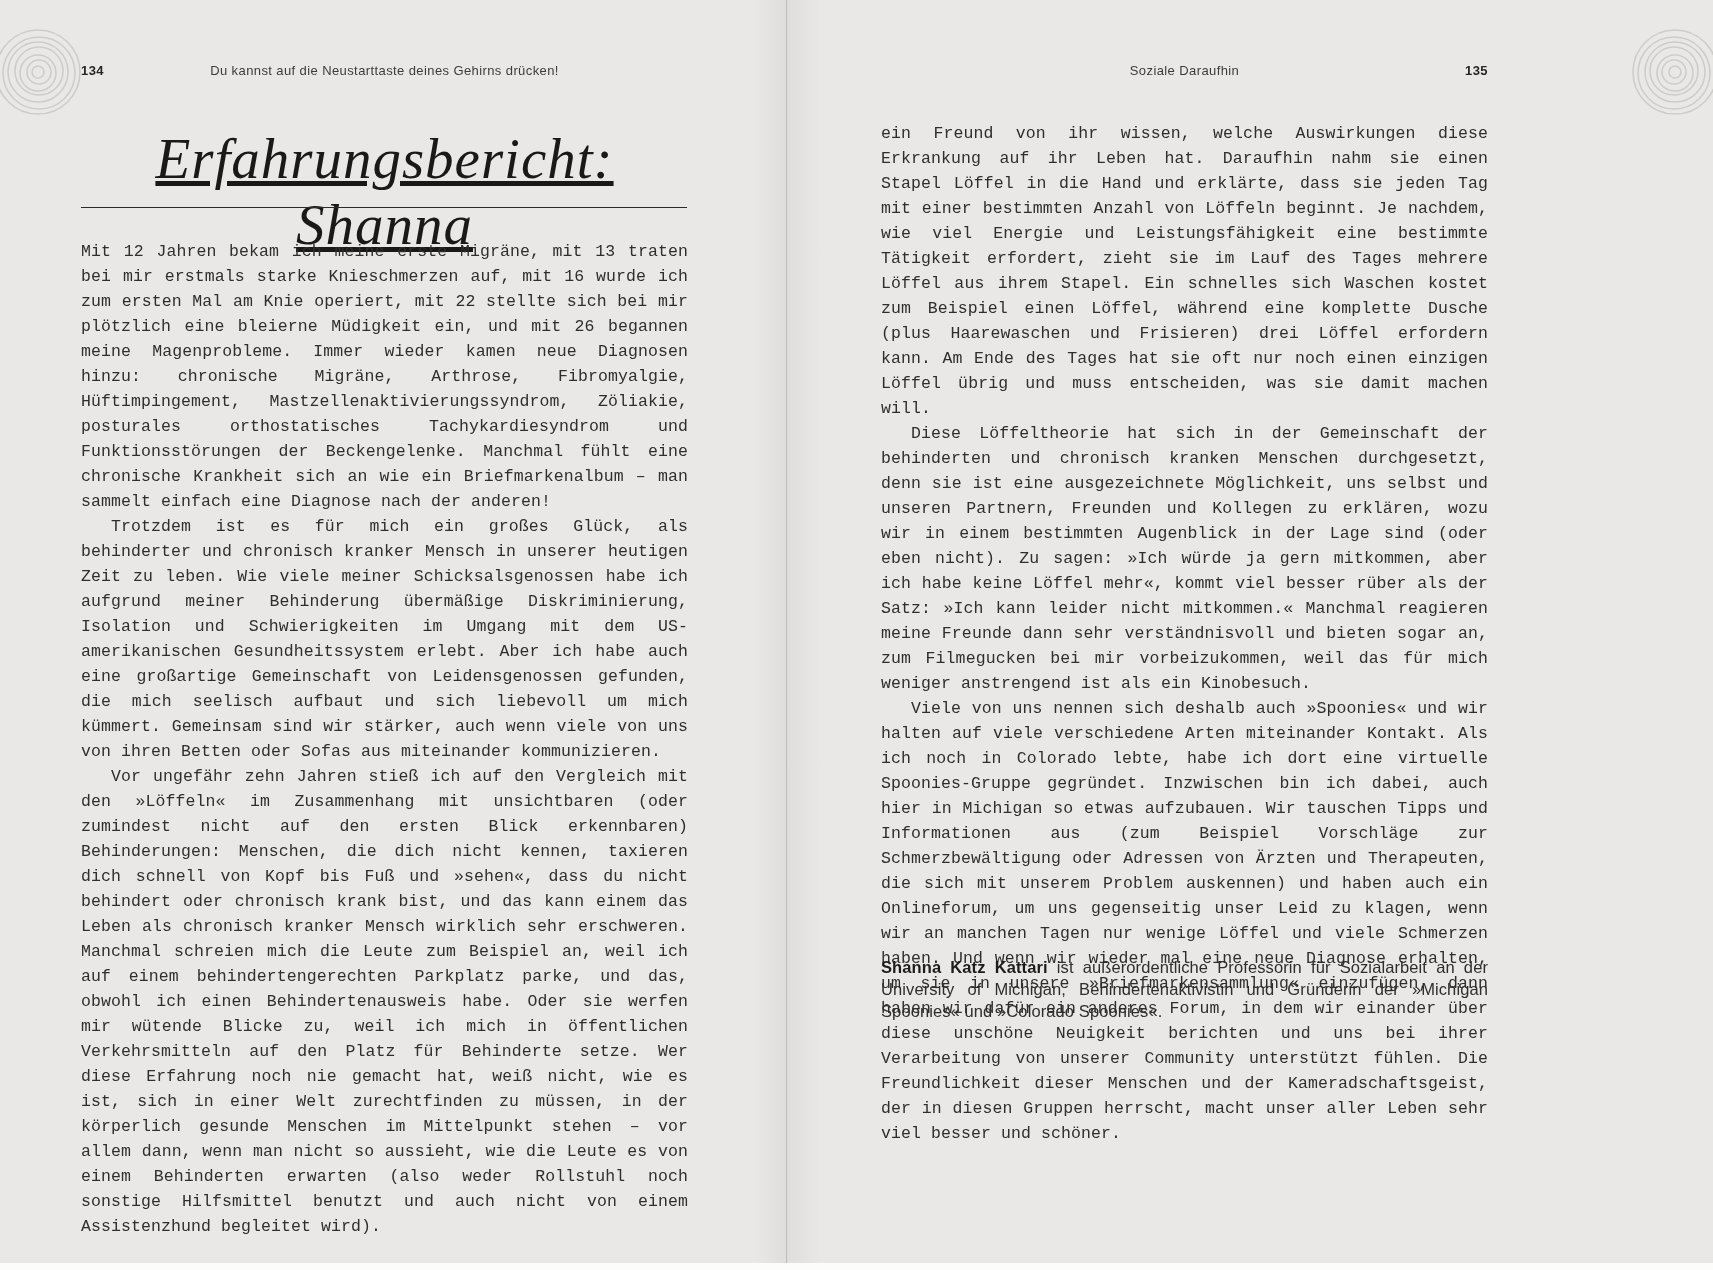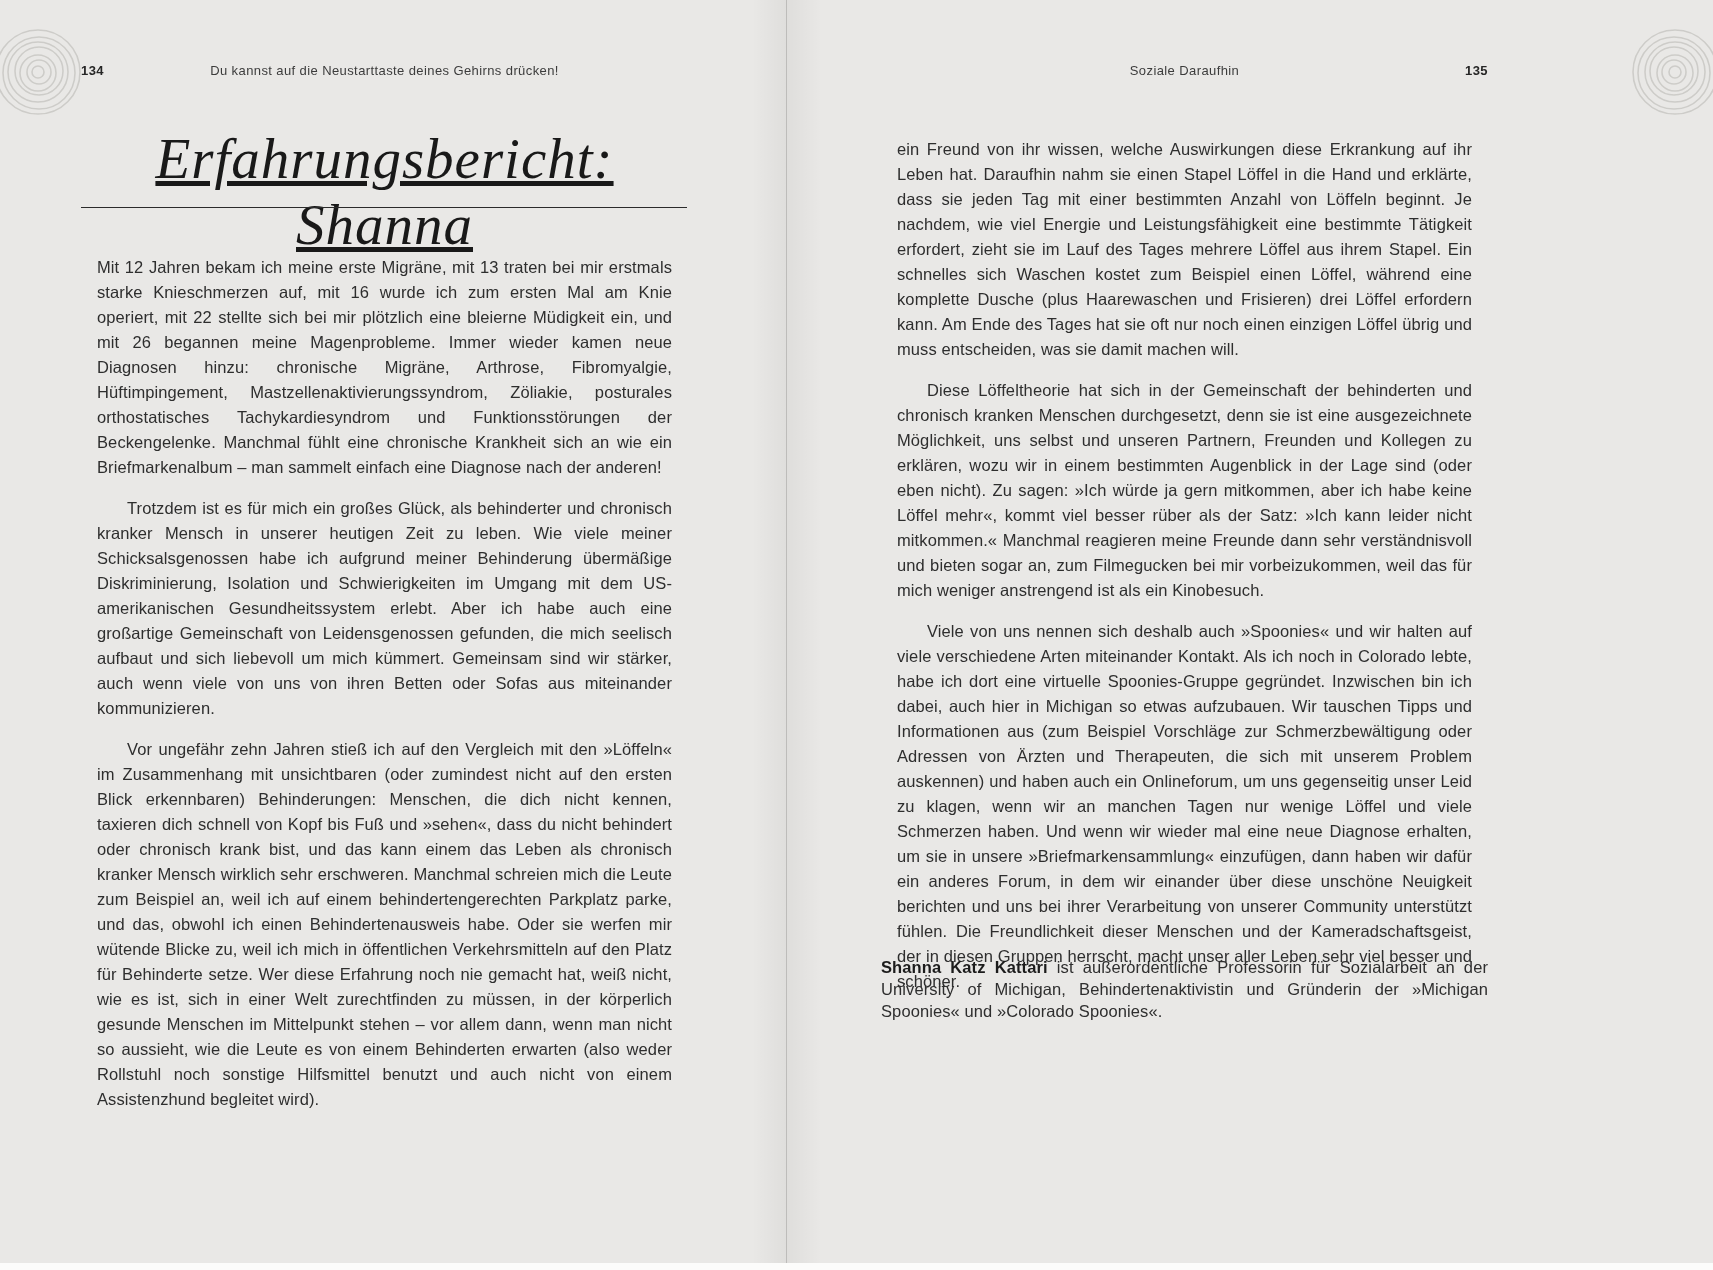--- a/index.html
+++ b/index.html
@@ -63,21 +63,21 @@
   }
 
   
   .column {
     position:absolute; width:607px;
     font-size:16.5px; line-height:25px;
     text-align:justify;
     color:#2e2e2e;
     letter-spacing:0.1px;
   }
-  .column p { margin:16px; text-indent:30px; }
+  .column p { margin:0; text-indent:30px;font-family:Liberation Mono, monospace; }
   .column p:first-child { text-indent:0; }
   #left-col  { left:81px;  top:239px; }
   #right-col { left:881px; top:121px; }
 
   
   .bio {
     position:absolute; left:881px; top:956px; width:607px;
     font-size:16.5px; line-height:22px; text-align:justify;
     color:#2e2e2e; letter-spacing:0.1px;
   }

